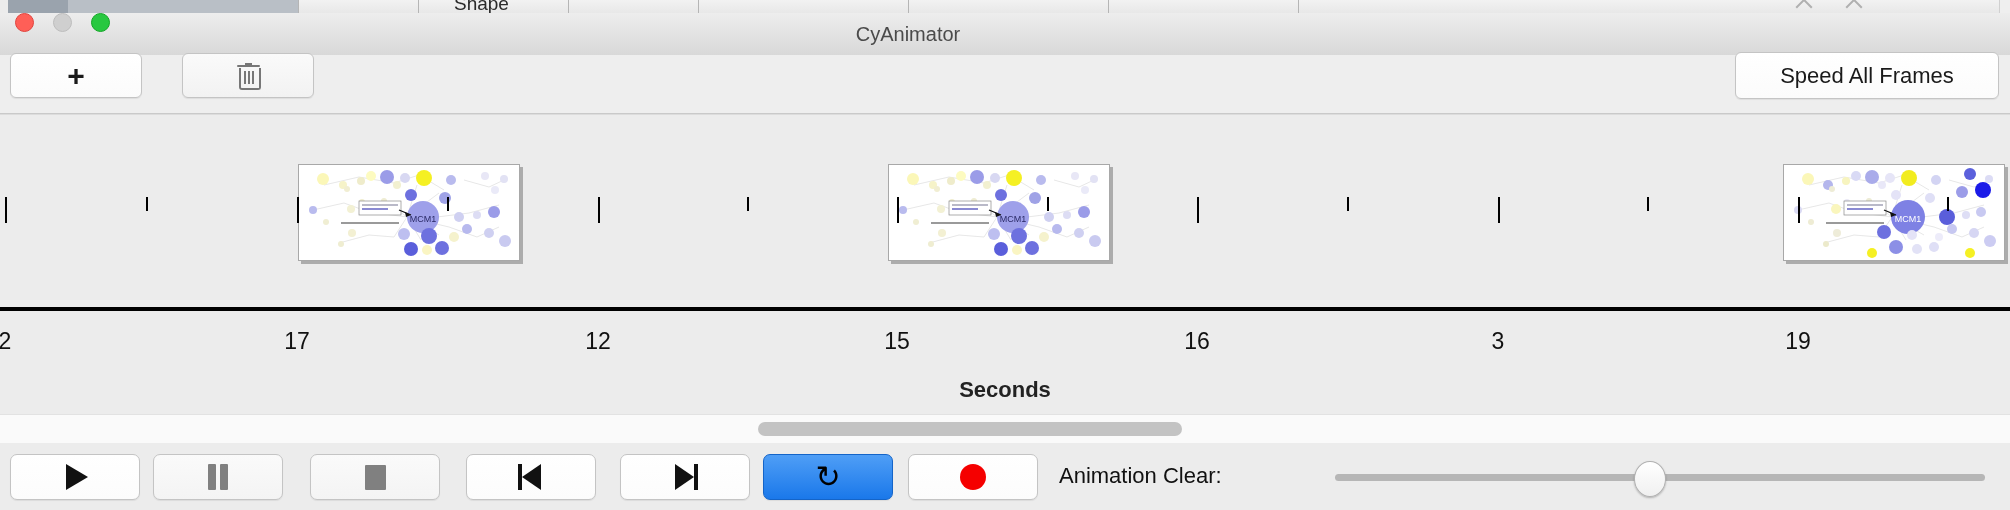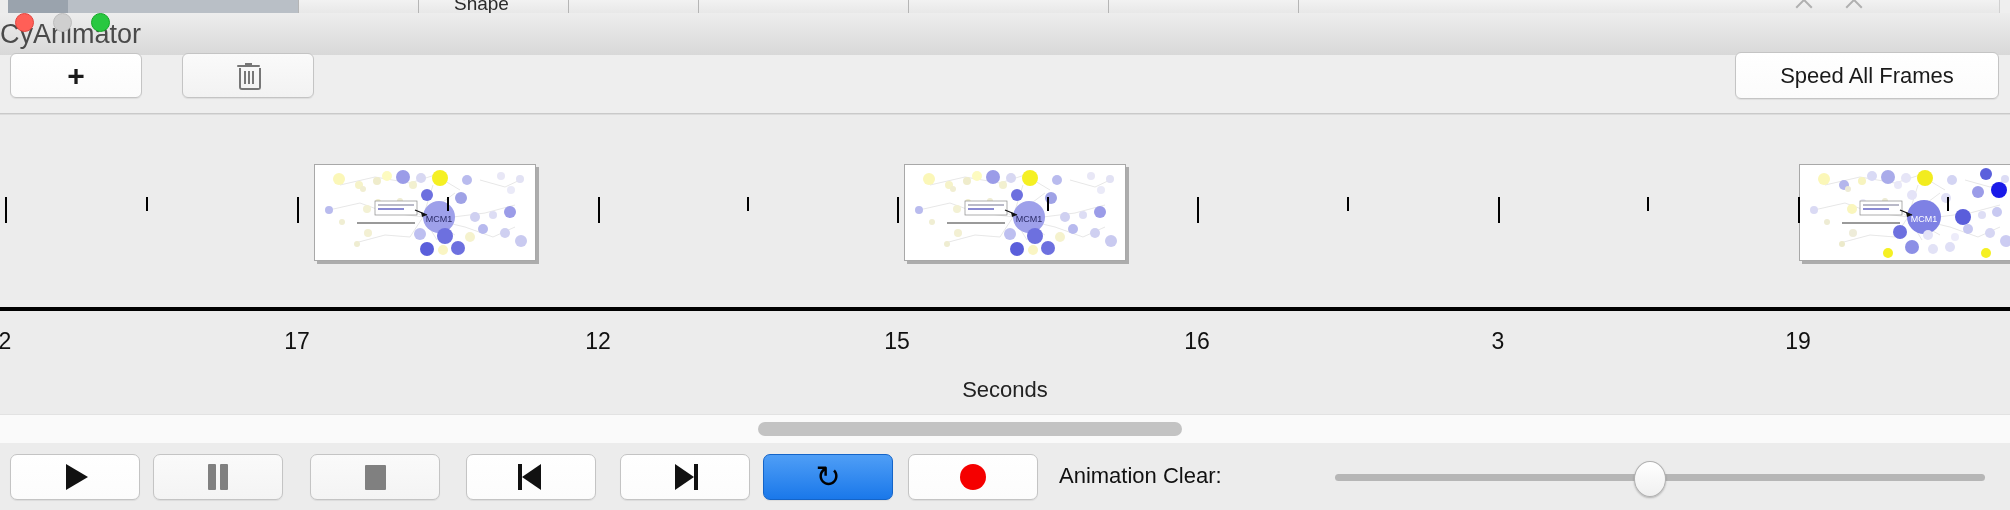--- a/index.html
+++ b/index.html
@@ -28,21 +28,21 @@
 
   
   .titlebar{position:absolute;left:0;top:13px;width:2010px;height:42px;
     background:linear-gradient(#ededed,#d8d8d8);
     border-bottom:1px solid #b4b4b4;}
   .traffic{position:absolute;top:13px;height:17px;width:17px;border-radius:50%;}
   .tl-close{left:15px;background:#ff5f57;border:1px solid #e0443e;}
   .tl-min{left:53px;background:#cfcfcf;border:1px solid #bdbdbd;}
   .tl-max{left:91px;background:#28c840;border:1px solid #13a726;}
   .win-title{position:absolute;left:0;top:0;width:1816px;height:42px;
-    line-height:42px;text-align:left;font-size:27px;color:#4a4a4a;}
+    line-height:42px;text-align:center;font-size:20px;color:#4a4a4a;}
 
   
   .toolbar{position:absolute;left:0;top:55px;width:2010px;height:58px;
     background:#eeeeee;border-bottom:1px solid #c9c9c9;}
   .btn{position:absolute;border-radius:6px;border:1px solid #c4c4c4;
     background:linear-gradient(#ffffff,#fbfbfb);
     box-shadow:0 1px 1px rgba(0,0,0,.07);
     display:flex;align-items:center;justify-content:center;
     font-size:21px;color:#1a1a1a;cursor:default;}
   .btn.flat{background:linear-gradient(#fafafa,#f2f2f2);}
@@ -57,32 +57,32 @@
      border:2px solid #777;border-top:none;border-radius:0 0 3px 3px;}
   .trash-ico i{position:absolute;top:8px;width:2px;height:13px;background:#777;}
   .trash-ico i.a{left:7px;} .trash-ico i.b{left:11px;} .trash-ico i.c{left:15px;}
 
   
   .timeline{position:absolute;left:0;top:114px;width:2010px;height:300px;background:#ececec;}
   .tl-top-line{position:absolute;left:0;top:0;width:2010px;height:1px;background:#dcdcdc;}
 
   
   .frame{position:absolute;width:220px;height:95px;background:#ffffff;
-     border:1px solid #a8a8a8;box-shadow:3px 3px 0 rgba(120,120,120,.55);overflow:hidden;margin-left:16px;}
+     border:1px solid #a8a8a8;box-shadow:3px 3px 0 rgba(120,120,120,.55);overflow:hidden;}
   .frame svg{display:block;width:220px;height:95px;}
 
   
   .ruler{position:absolute;left:0;top:193px;width:2010px;height:4px;background:#000;}
   .tick{position:absolute;background:#000;width:2px;}
   .tick.major{top:197px;height:26px;}
   .tick.minor{top:197px;height:14px;}
   .tick-label{position:absolute;top:328px;font-size:23px;color:#111;
      transform:translateX(-50%);white-space:nowrap;}
   .axis-title{position:absolute;top:377px;width:2010px;text-align:center;
-     font-size:22px;color:#222;}
+     font-size:22px;color:#222;font-weight:bold;}
 
   
   .hscroll{position:absolute;left:0;top:414px;width:2010px;height:28px;
      background:#fafafa;border-top:1px solid #e2e2e2;border-bottom:1px solid #b9b9b9;}
   .hscroll-thumb{position:absolute;left:758px;top:7px;width:424px;height:14px;
      background:#c3c3c3;border-radius:7px;}
 
   
   .controls{position:absolute;left:0;top:443px;width:2010px;height:67px;background:#ececec;}
   .cbtn{position:absolute;top:11px;height:44px;border-radius:7px;border:1px solid #c4c4c4;

